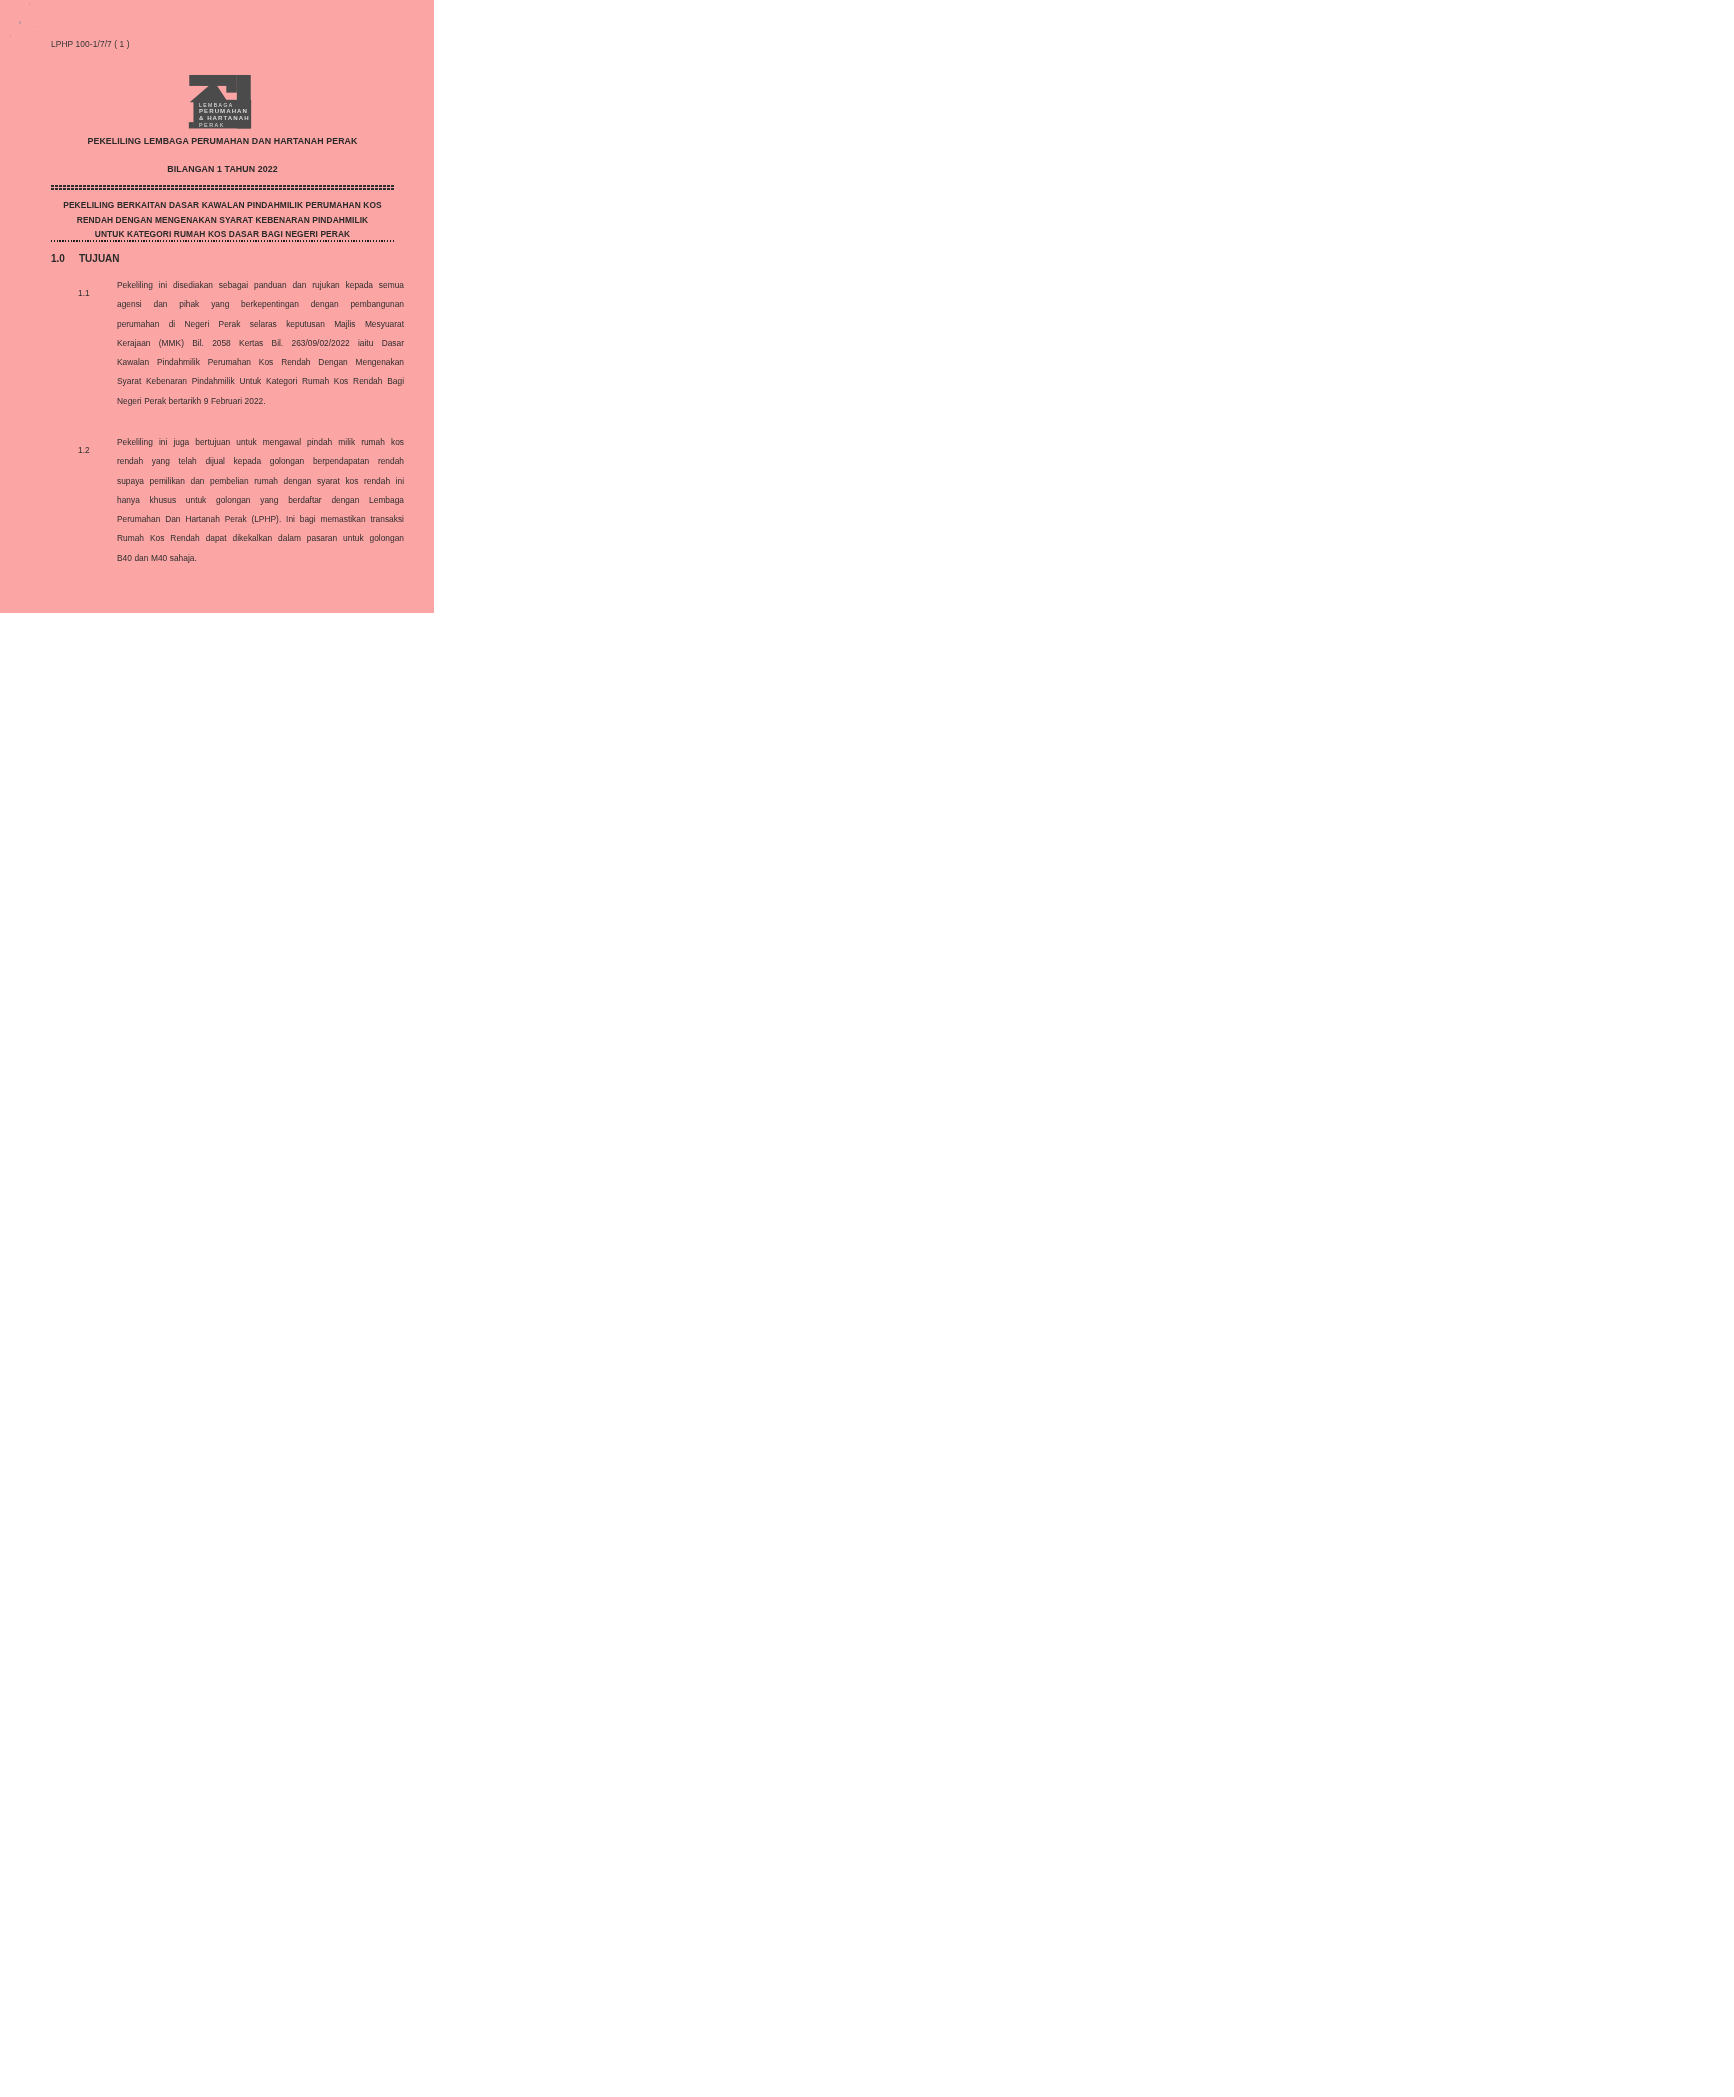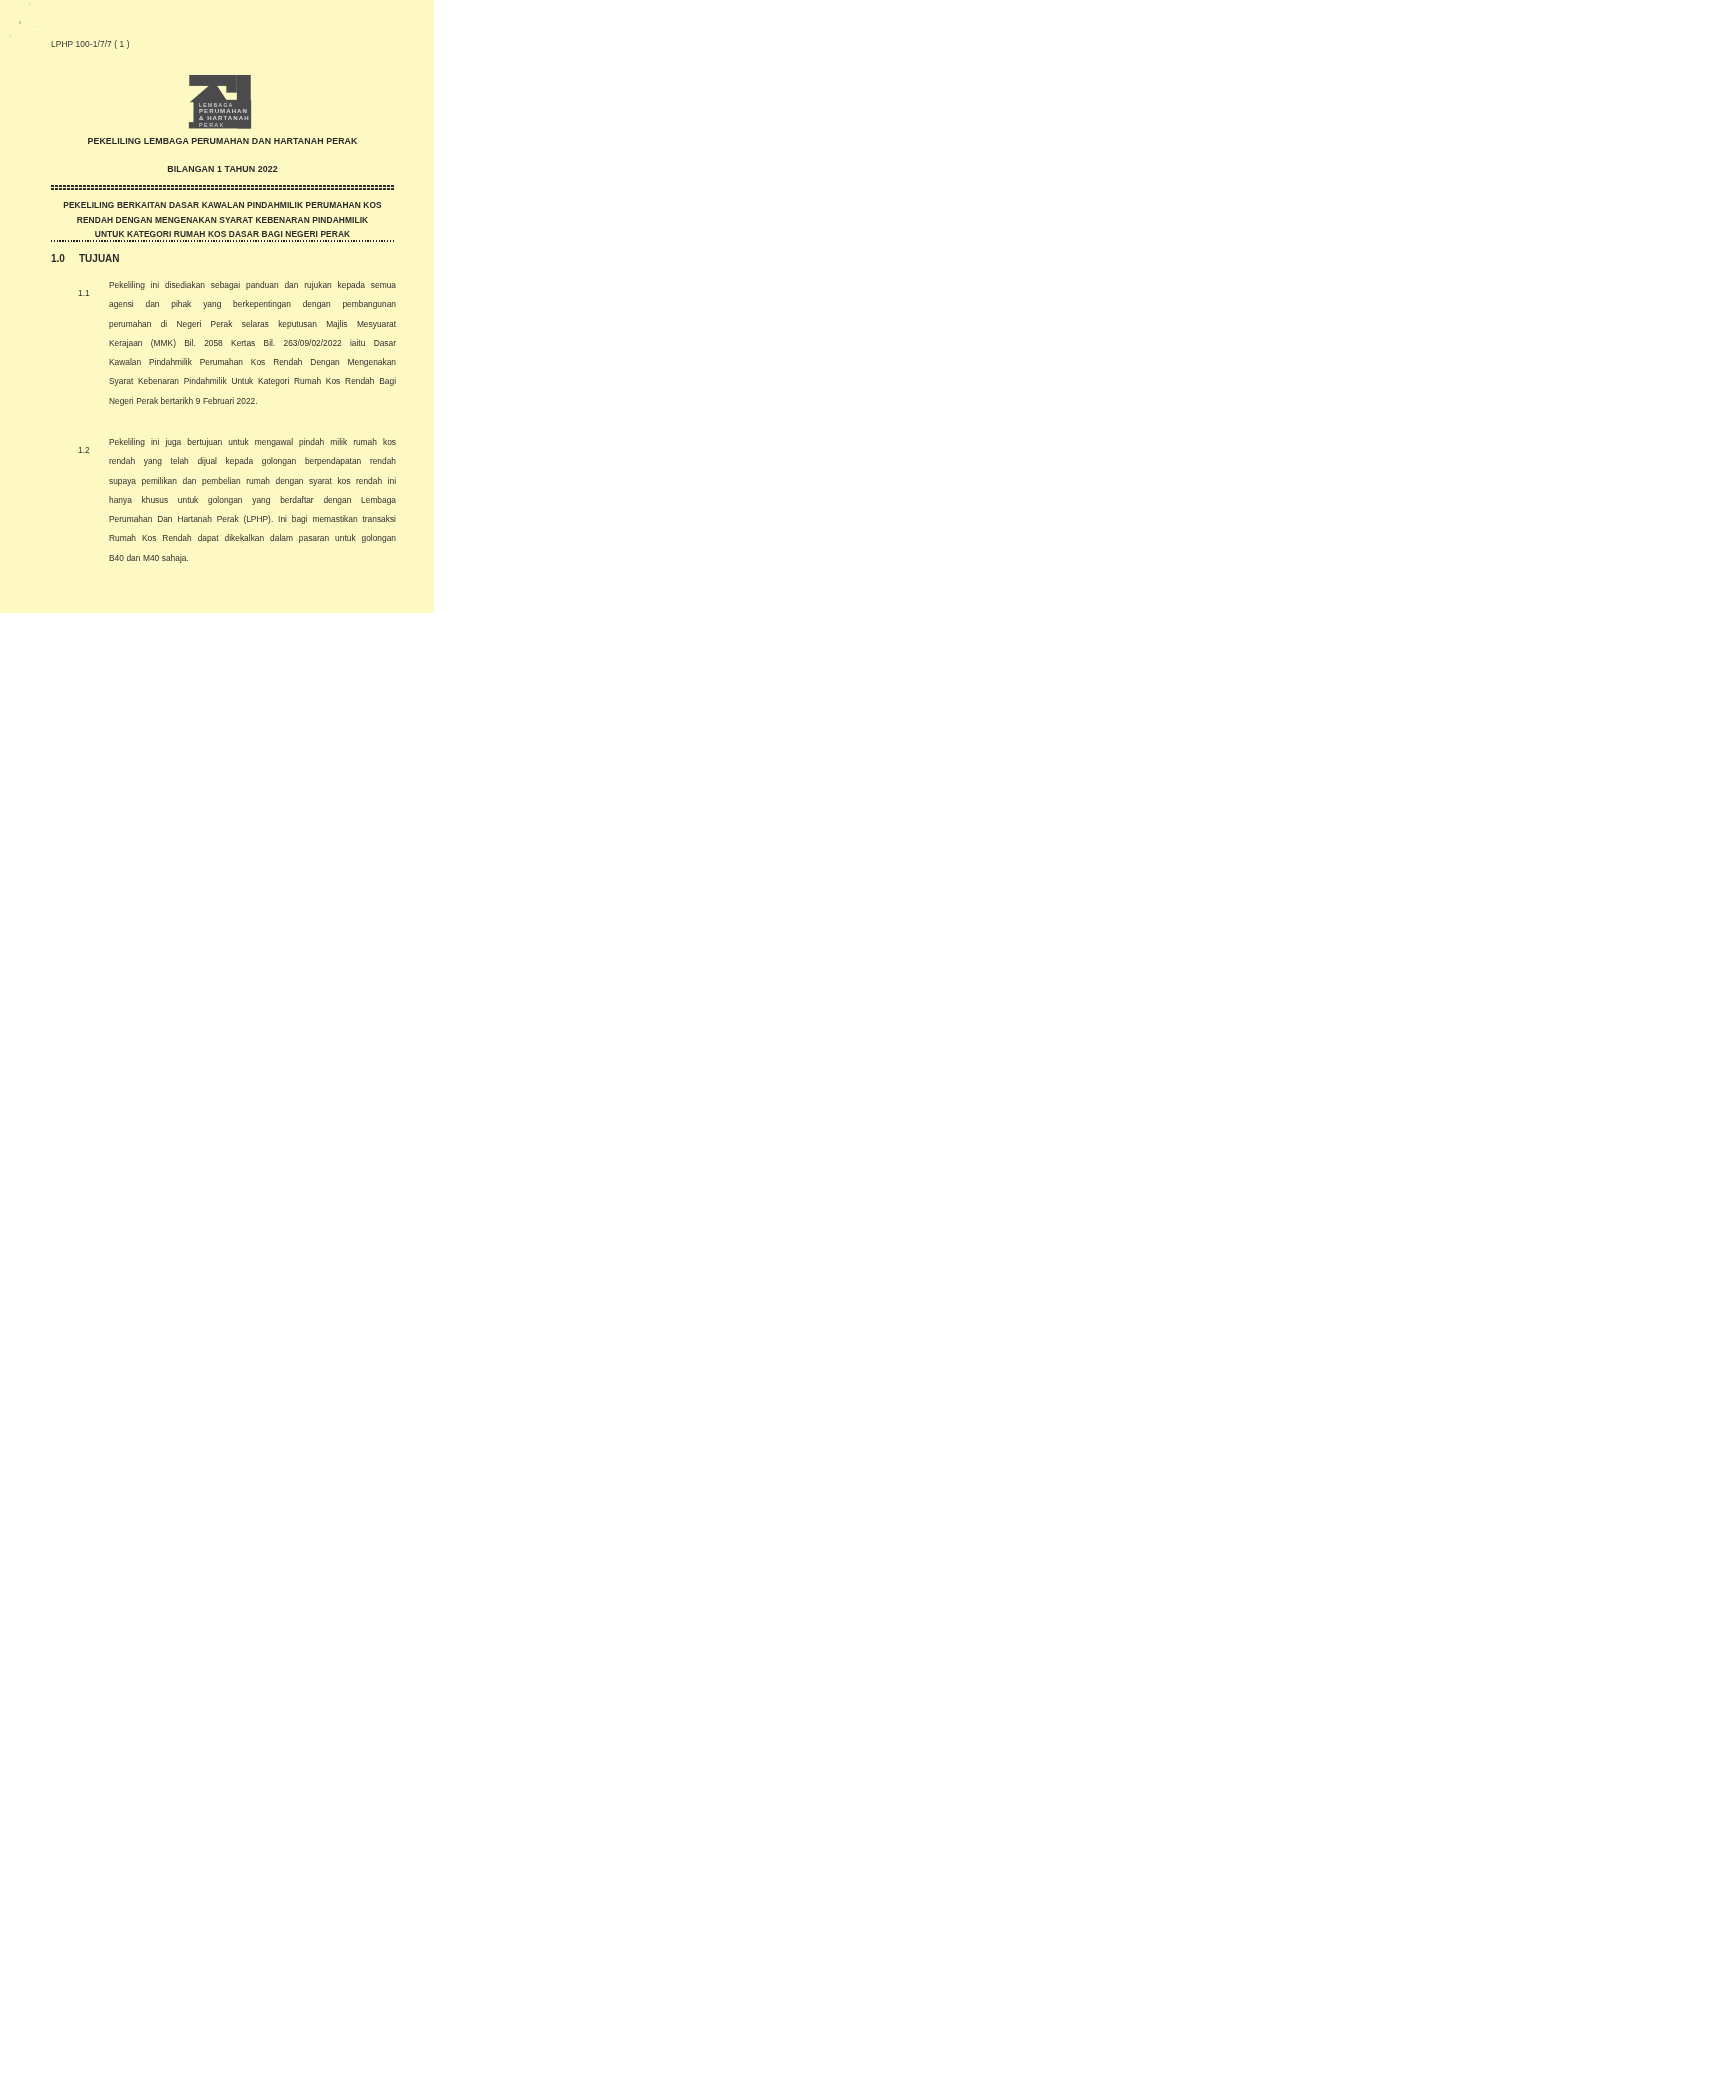--- a/index.html
+++ b/index.html
@@ -5,21 +5,21 @@
 <style>
   :root{
     --logo-fill:#4b4b4b;
     --ink:#2e2e2e;
   }
   html,body{margin:0;padding:0;background:#ffffff;}
   .page{
     position:relative;
     width:434px;
     height:613px;
-    background:#fef9c3;
+    background:#fca5a5;
     font-family:"Liberation Sans","DejaVu Sans",sans-serif;
     color:var(--ink);
     overflow:hidden;
   }
   .ref{
     position:absolute;left:51px;top:39px;
     font-size:8.4px;line-height:10px;letter-spacing:0.1px;color:#333;
   }
   .logo-wrap{position:absolute;left:188px;top:72px;width:64px;height:59px;}
   .doc-title{
@@ -43,21 +43,21 @@
     position:absolute;left:51px;top:240px;width:343px;height:2.1px;
     background:repeating-linear-gradient(90deg,#1f1f1f 0 1.3px,transparent 1.3px 2.8px);
   }
   .section-head{
     position:absolute;left:51px;top:253px;
     font-size:10px;font-weight:bold;line-height:11px;color:#2a2a2a;
   }
   .section-head .num{display:inline-block;width:28px;}
   .para{position:absolute;left:78px;width:315px;font-size:8.4px;color:var(--ink);}
   .para .pnum{position:absolute;left:0;top:8px;line-height:19.3px;}
-  .para .plines{margin-left:31px;width:287px;}
+  .para .plines{margin-left:39px;width:287px;}
   .para .line{
     line-height:19.3px;height:19.3px;overflow:hidden;
     text-align:justify;text-align-last:justify;
     word-spacing:0.2px;
   }
   .para .line.last{text-align:center;text-align-last:left;}
   .para1{top:276px;}
   .para2{top:433px;}
   .speck{position:absolute;background:#8a8a8a;border-radius:50%;opacity:.65;}
   .sp1{left:28.5px;top:3.8px;width:1.3px;height:1.7px;}

